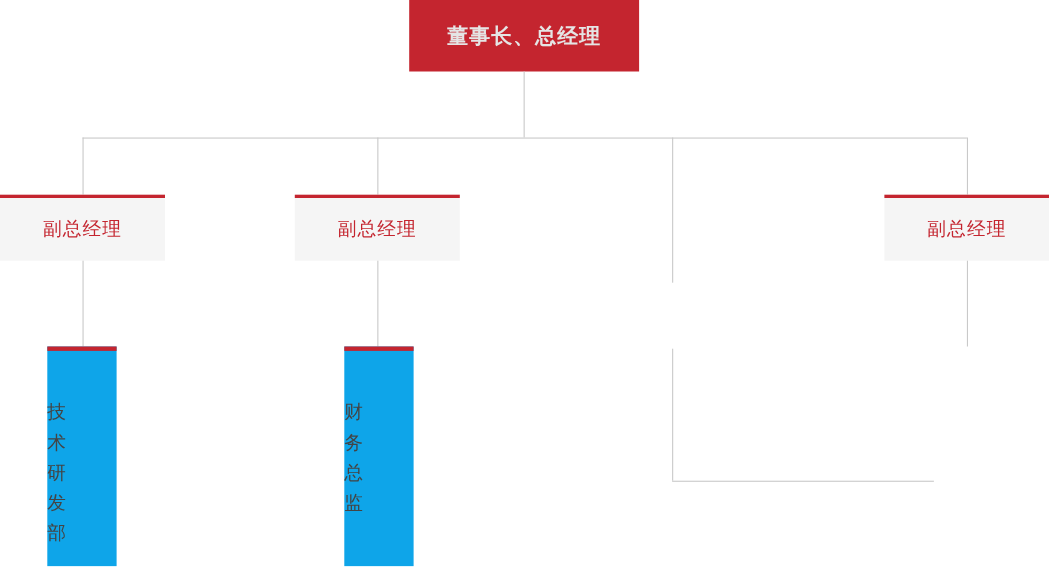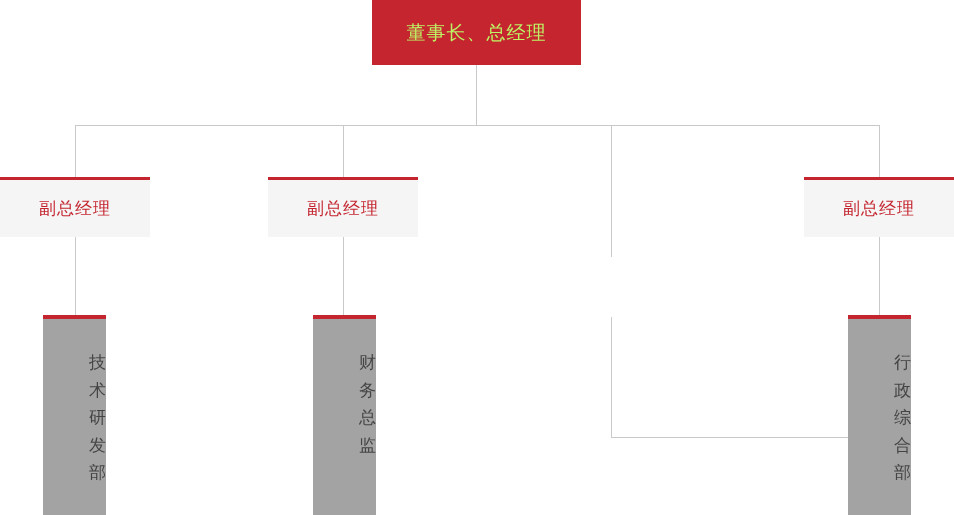--- a/index.html
+++ b/index.html
@@ -30,46 +30,46 @@
     background: #c9c9c9;
   }
 
   
   .node {
     position: absolute;
     box-sizing: border-box;
   }
   .node-top {
     background: #c4252f;
-    color: #bef264;
+    color: #e5e5e5;
     font-size: 19px;
-    font-weight: normal;
+    font-weight: bold;
     letter-spacing: 1px;
     display: flex;
     align-items: center;
     justify-content: center;
   }
   .node-mid {
     background: #f5f5f5;
     border-top: 3px solid #c4252f;
     color: #c4252f;
     font-size: 17px;
     letter-spacing: 1px;
     display: flex;
     align-items: center;
     justify-content: center;
   }
   .node-dept {
-    background: #a3a3a3;
+    background: #0ea5e9;
     border-top: 4px solid #c4252f;
     color: #444444;
     font-size: 17px;
     display: flex;
-    justify-content: flex-end;
-    padding-top: 30px;
+    justify-content: flex-start;
+    padding-top: 42px;
   }
   .vtext {
     display: block;
     width: 1em;
     line-height: 1.62;
     text-align: center;
     word-break: break-all;
     white-space: normal;
   }
 </style>
@@ -112,17 +112,14 @@
   <div class="line-h" style="left:611px; top:437px; width:238px;"></div>
 
   <div class="node node-dept" style="left:43px; top:315px; width:63px; height:200px;">
     <span class="vtext">技术研发部</span>
   </div>
 
   <div class="node node-dept" style="left:313px; top:315px; width:63px; height:200px;">
     <span class="vtext">财务总监</span>
   </div>
 
-  <div class="node node-dept" style="left:848px; top:315px; width:63px; height:200px;">
-    <span class="vtext">行政综合部</span>
-  </div>
 
 </div>
 
 </body></html>

